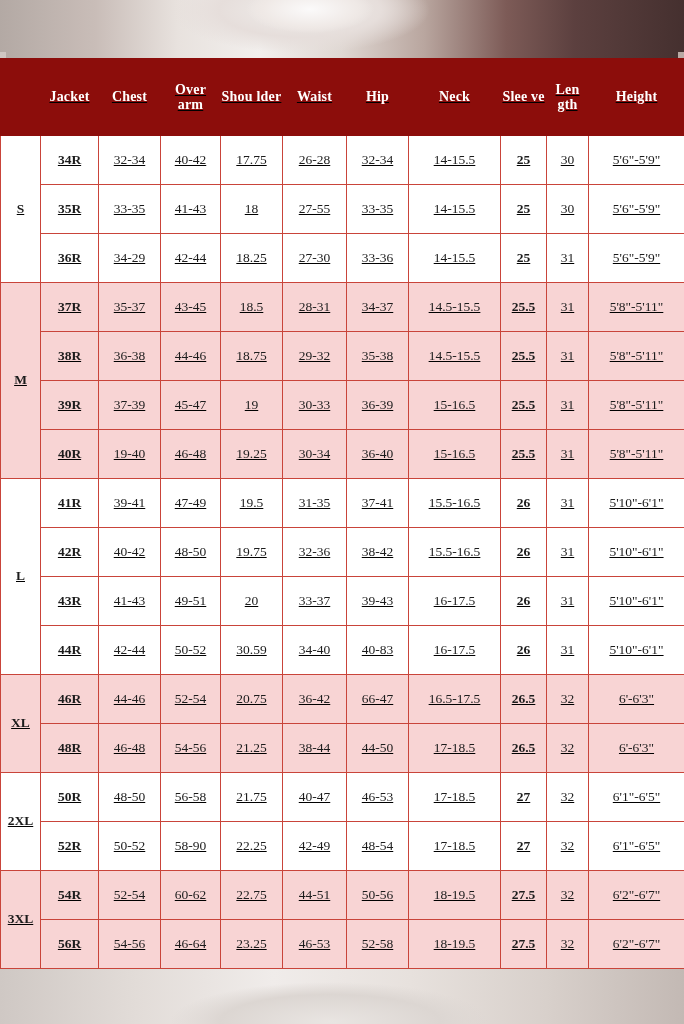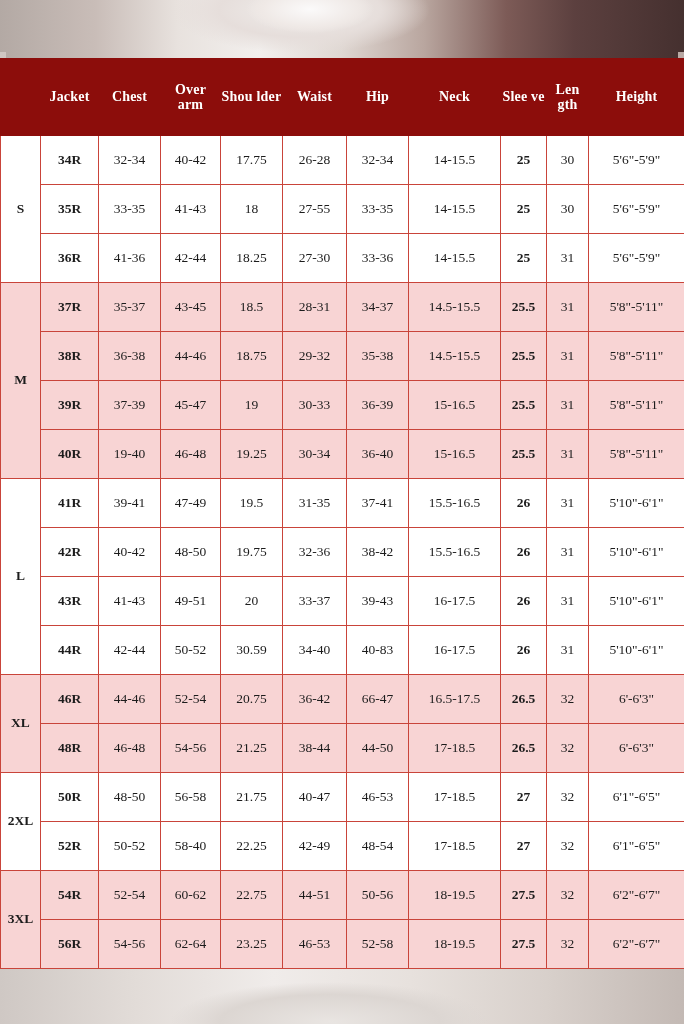--- a/index.html
+++ b/index.html
@@ -58,20 +58,21 @@
     position: absolute;
     left: 0;
     top: 58px;
     width: 684px;
   }
   table.size-chart {
     border-collapse: collapse;
     width: 684px;
     table-layout: fixed;
     background: #ffffff;
+    text-decoration: underline;
   }
   table.size-chart th,
   table.size-chart td {
     border: 1px solid #c9443a;
     text-align: center;
     vertical-align: middle;
     color: #1c1c1c;
     font-size: 13.5px;
     font-family: "Liberation Serif", serif;
     padding: 0;
@@ -174,21 +175,21 @@
             <td>18</td>
             <td>27-55</td>
             <td>33-35</td>
             <td>14-15.5</td>
             <td class="bold">25</td>
             <td>30</td>
             <td>5'6"-5'9"</td>
           </tr>
           <tr class="band-white">
             <td class="bold">36R</td>
-            <td>41-36</td>
+            <td>34-29</td>
             <td>42-44</td>
             <td>18.25</td>
             <td>27-30</td>
             <td>33-36</td>
             <td>14-15.5</td>
             <td class="bold">25</td>
             <td>31</td>
             <td>5'6"-5'9"</td>
           </tr>
           <tr class="band-pink">
@@ -323,21 +324,21 @@
             <td>40-47</td>
             <td>46-53</td>
             <td>17-18.5</td>
             <td class="bold">27</td>
             <td>32</td>
             <td>6'1"-6'5"</td>
           </tr>
           <tr class="band-white">
             <td class="bold">52R</td>
             <td>50-52</td>
-            <td>58-40</td>
+            <td>58-90</td>
             <td>22.25</td>
             <td>42-49</td>
             <td>48-54</td>
             <td>17-18.5</td>
             <td class="bold">27</td>
             <td>32</td>
             <td>6'1"-6'5"</td>
           </tr>
           <tr class="band-pink">
             <td rowspan="2" class="sizecell pink">3XL</td>
@@ -348,21 +349,21 @@
             <td>44-51</td>
             <td>50-56</td>
             <td>18-19.5</td>
             <td class="bold">27.5</td>
             <td>32</td>
             <td>6'2"-6'7"</td>
           </tr>
           <tr class="band-pink">
             <td class="bold">56R</td>
             <td>54-56</td>
-            <td>62-64</td>
+            <td>46-64</td>
             <td>23.25</td>
             <td>46-53</td>
             <td>52-58</td>
             <td>18-19.5</td>
             <td class="bold">27.5</td>
             <td>32</td>
             <td>6'2"-6'7"</td>
           </tr>
         </tbody>
     </table>

